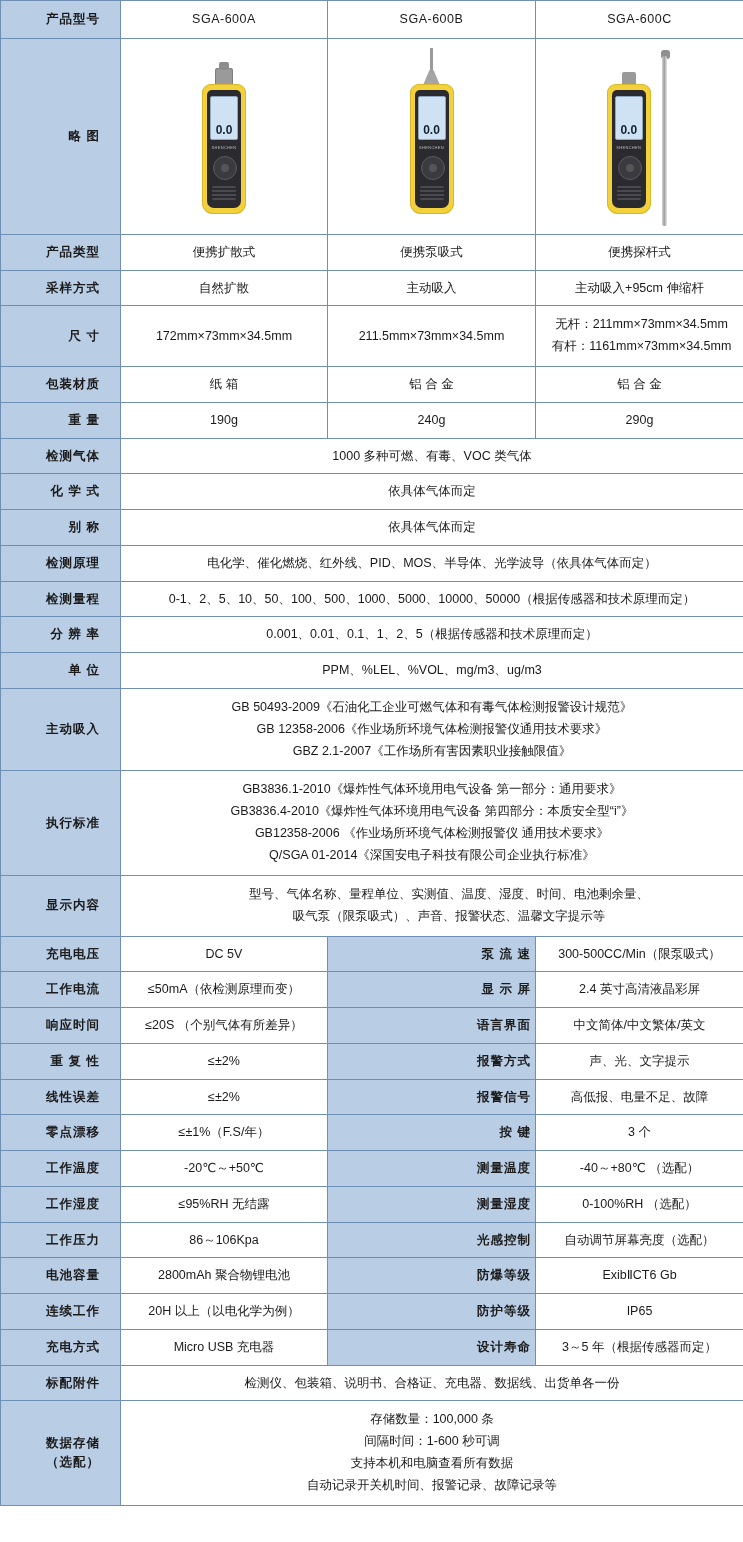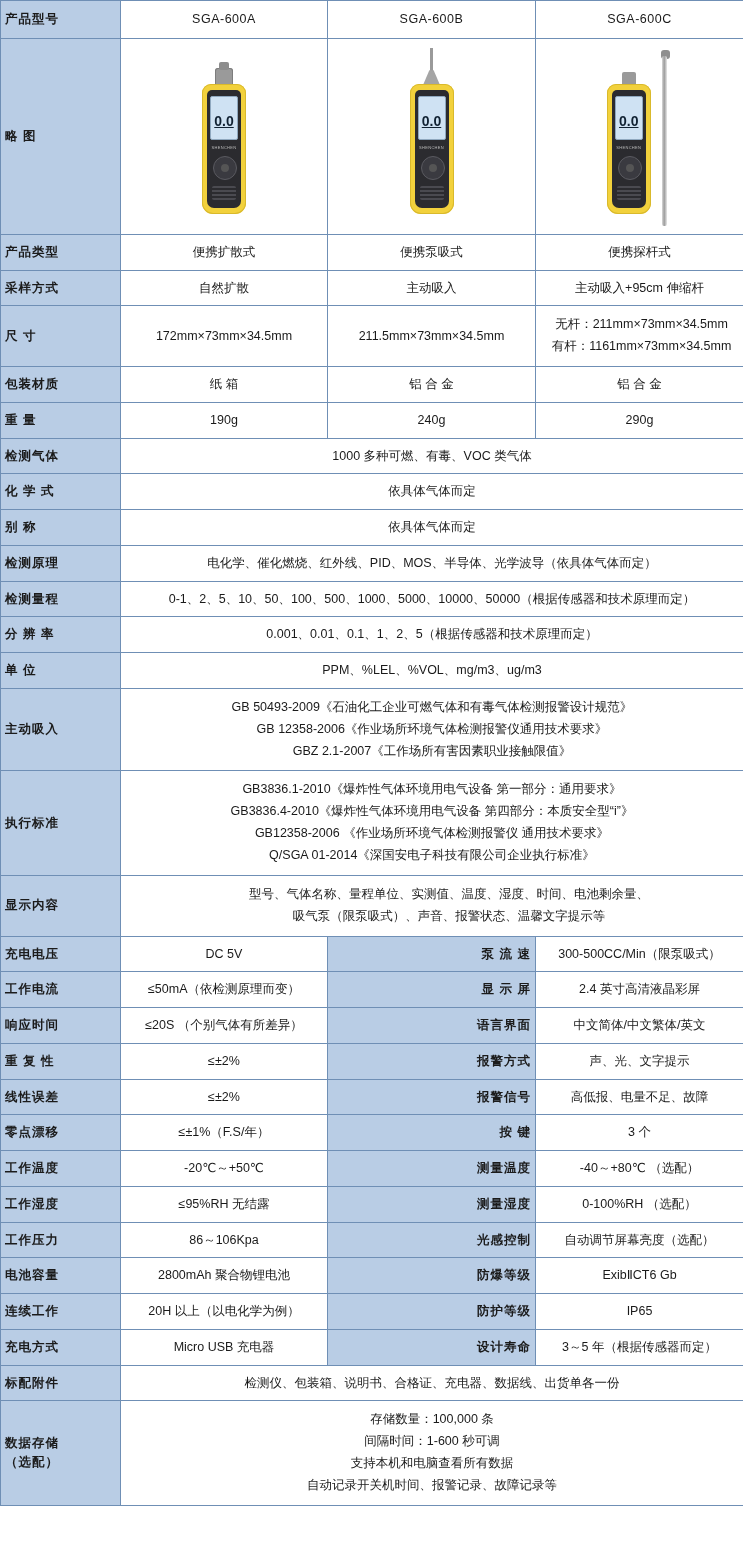--- a/index.html
+++ b/index.html
@@ -17,22 +17,22 @@
   .spec-table td{
     border:1px solid #6f8fb5;
     vertical-align:middle;
     font-size:12.5px;
     line-height:1.5;
   }
   .lbl{
     background:#b9cde5;
     color:#1b1b1b;
     font-weight:bold;
-    text-align:left;
-    padding:8px 4px;
+    text-align:right;
+    padding:8px 20px;
     width:120px;
     letter-spacing:1px;
     margin-top:8px;
   }
   .lbl2{
     background:#b9cde5;
     color:#1b1b1b;
     font-weight:bold;
     text-align:right;
     padding:8px 4px;
@@ -95,25 +95,24 @@
     background:#cfe2f3;
     border:1px solid #8fa8bf;
     border-radius:2px;
     font-size:7px;
     color:#17334d;
     text-align:center;
     box-sizing:border-box;
   }
   .dev-screen .rdg{
     display:block;
-    margin-top:14px;
-    font-size:14px;
+    margin-top:24px;
+    font-size:12px;
     color:#123;
     font-weight:bold;
-    text-decoration:underline;
   }
   .dev-brand{
     position:absolute;
     left:16px;
     top:99px;
     width:28px;
     text-align:center;
     font-size:4px;
     color:#b9b9b9;
     letter-spacing:.3px;

